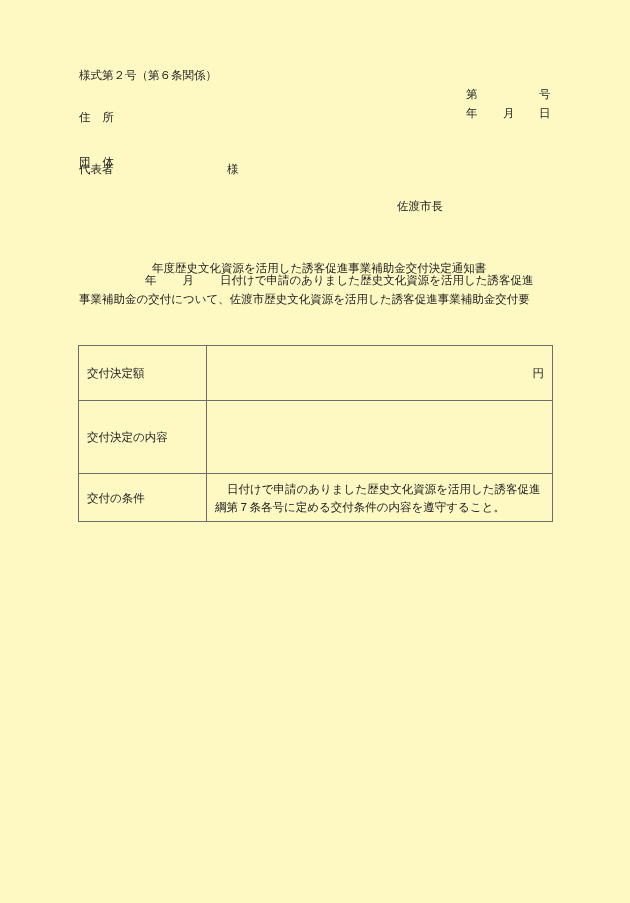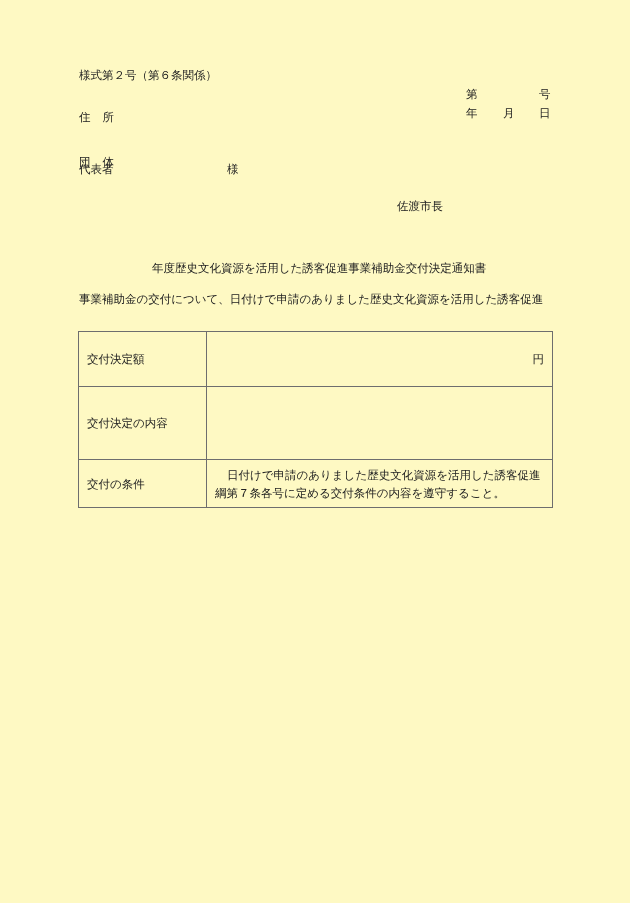--- a/index.html
+++ b/index.html
@@ -36,21 +36,21 @@
     .issuer { left: 397px; top: 199px; }
     .title { left: 152px; top: 237px; margin-top: 24px; }
     .body-line1 { left: 145px; top: 273px; }
     .body-line1 .gap { display: inline-block; }
     .body-line2 { left: 79px; top: 292px; }
     .body-line3 { left: 79px; top: 310px; }
 
     table.grant-table {
       position: absolute;
       left: 78px;
-      top: 331px;
+      top: 345px;
       width: 474px;
       border-collapse: collapse;
       table-layout: fixed;
     }
     table.grant-table td {
       border: 1px solid #6e6e6e;
       padding: 0 8px;
       vertical-align: middle;
       line-height: 18px;
       font-size: 11.5px;
@@ -85,21 +85,24 @@
   <div class="abs group-label">
     <span>団</span><span class="wide-space"></span><span>体</span>
   </div>
   <div class="abs rep-label">代表者</div>
   <div class="abs honorific">様</div>
 
   <div class="abs issuer">佐渡市長</div>
 
   <div class="abs title">年度歴史文化資源を活用した誘客促進事業補助金交付決定通知書</div>
 
-  <div class="abs body-line2">事業補助金の交付について、日付けで申請のありました歴史文化資源を活用した誘客促進</div>
+  <div class="abs body-line1">
+    <span>年</span><span class="gap" style="width:26px"></span><span>月</span><span class="gap" style="width:26px"></span><span>日付けで申請のありました歴史文化資源を活用した誘客促進</span>
+  </div>
+  <div class="abs body-line2">事業補助金の交付について、佐渡市歴史文化資源を活用した誘客促進事業補助金交付要</div>
 
   <table class="grant-table">
     <colgroup>
         <col class="c1">
         <col class="c2">
       </colgroup>
     <tbody>
         <tr class="r1">
       <td>交付決定額</td>
       <td class="amount-cell">円</td>

